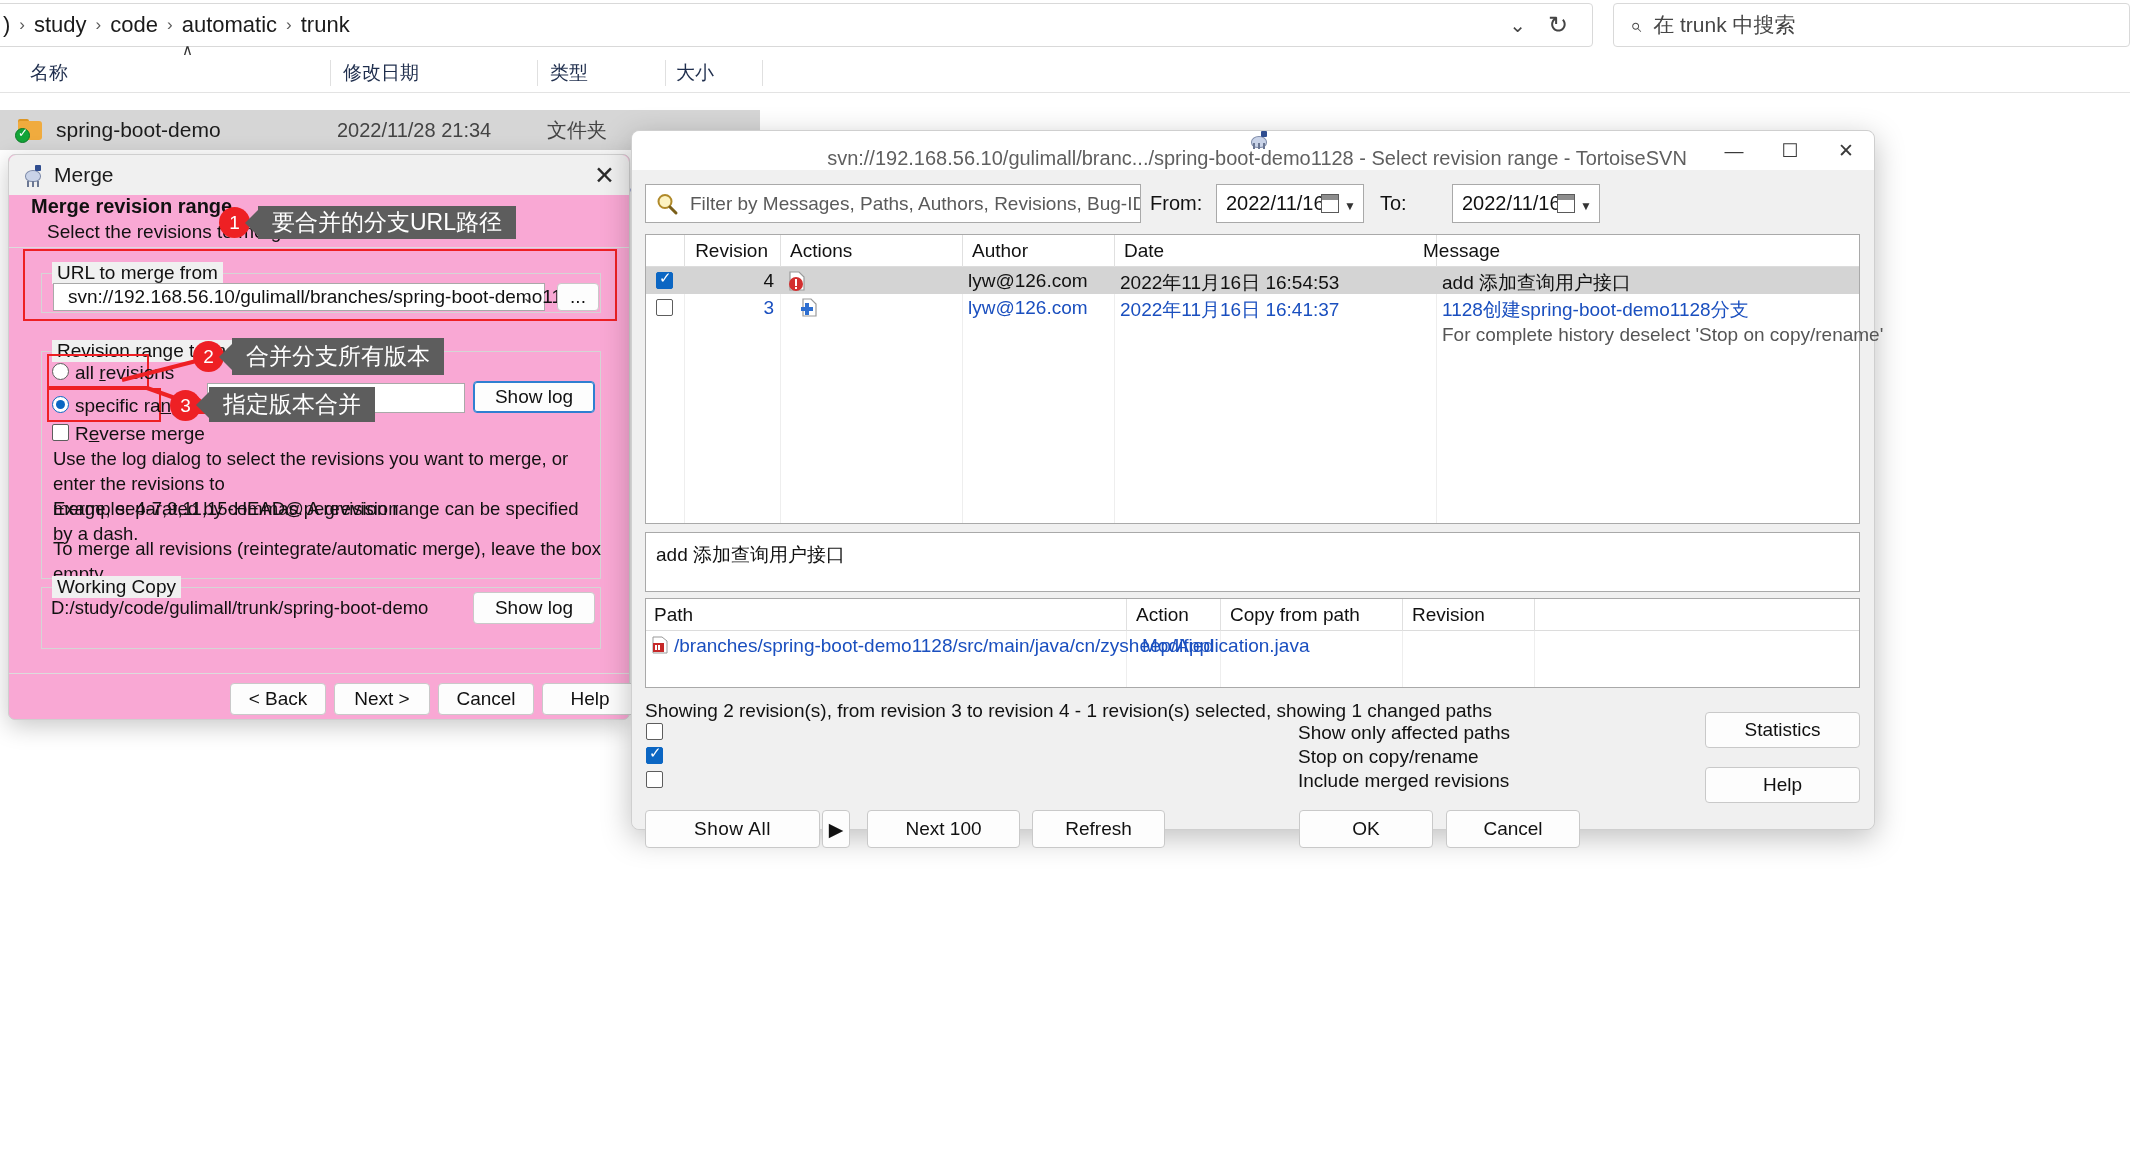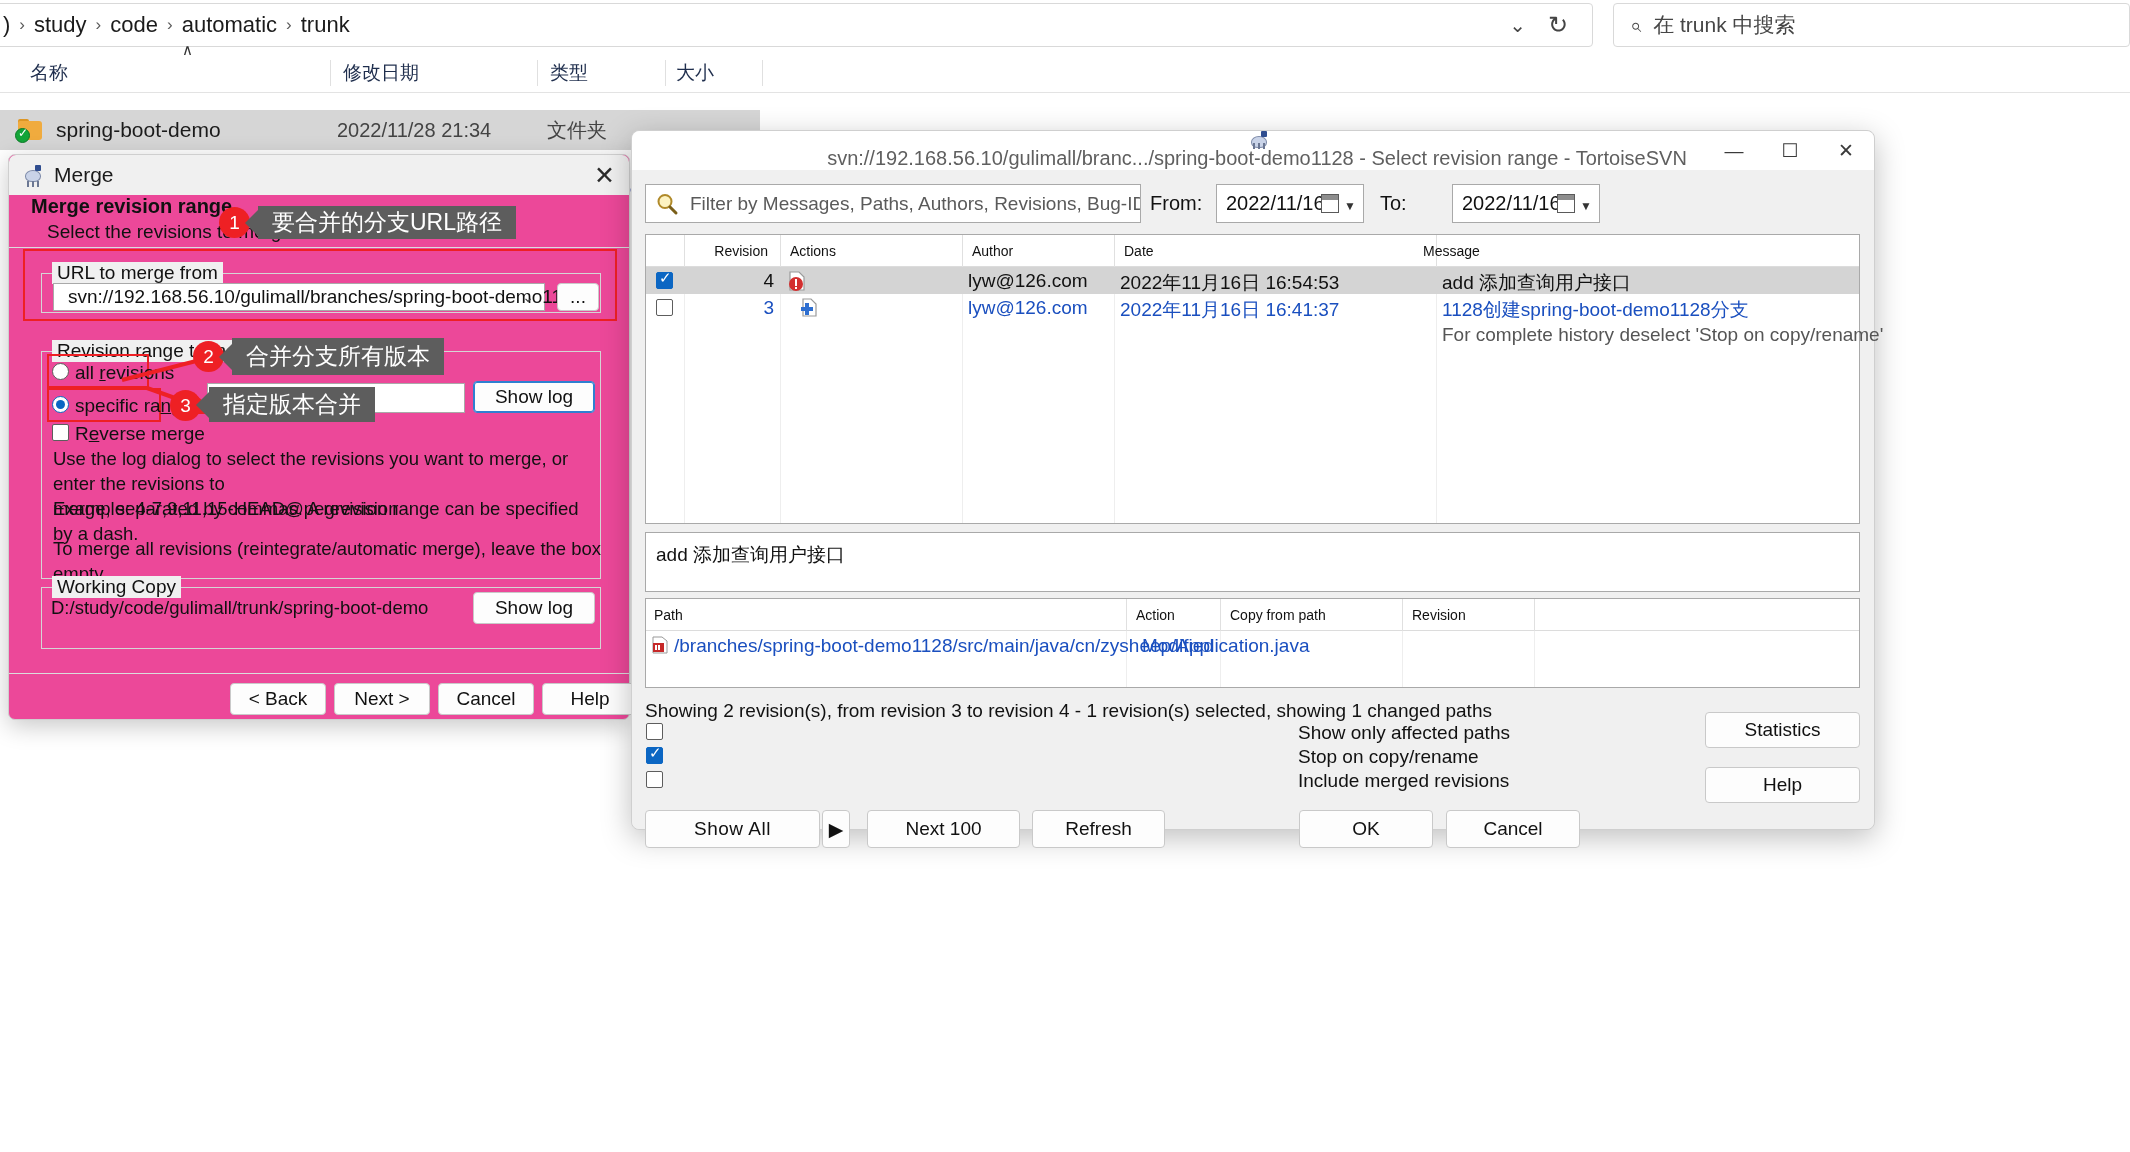--- a/index.html
+++ b/index.html
@@ -49,21 +49,21 @@
   .folder-t { position:absolute; left:0; top:0px; width:11px; height:4px; background:#dd9624; border-radius:2px 2px 0 0; }
   .svn-badge { position:absolute; left:-3px; top:9px; width:15px; height:15px; border-radius:50%; background:#13a538; border:1px solid #0c7a28; }
   .svn-badge:after { content:"✓"; position:absolute; left:2px; top:-3px; font-size:12px; color:#fff; }
   .file-name { margin-left:12px; font-size:21px; color:#1b1b1b; }
   .file-date { position:absolute; left:337px; font-size:20px; color:#444; }
   .file-type { position:absolute; left:547px; font-size:20px; color:#444; }
 
   
   #merge-dialog {
     position:absolute; left:8px; top:154px; width:622px; height:566px;
-    background:#ec4899; border:1px solid #cfcfcf; border-radius:7px;
+    background:#f9a8d4; border:1px solid #cfcfcf; border-radius:7px;
     box-shadow:0 6px 24px rgba(0,0,0,.22);
   }
   .mg-title { position:absolute; left:0; top:0; width:100%; height:40px; background:#f0f0f0; border-radius:7px 7px 0 0; display:flex; align-items:center; }
   .tsvn-ico { width:22px; height:20px; margin-left:14px; position:relative; }
   .tsvn-body { position:absolute; left:2px; top:5px; width:16px; height:12px; border-radius:50% 50% 45% 45%; background:#c9d3e8; border:1px solid #7d8aa8; }
   .tsvn-head { position:absolute; left:12px; top:0px; width:6px; height:6px; background:#2f4d8f; border-radius:1px; }
   .tsvn-leg { position:absolute; width:1.5px; height:6px; background:#6b7793; bottom:-2px; }
   .mg-title-text { margin-left:9px; font-size:21px; color:#1b1b1b; }
   .mg-close { position:absolute; right:14px; top:8px; font-size:25px; color:#2b2b2b; cursor:default; line-height:24px; }
 
@@ -132,21 +132,21 @@
 
   .lbl-from { position:absolute; left:518px; top:22px; font-size:20px; color:#111; }
   .date-box { position:absolute; top:14px; height:39px; background:#fff; border:1px solid #a9a9a9; display:flex; align-items:center; }
   .date-txt { margin-left:9px; font-size:20px; color:#111; }
   .cal-ico { position:absolute; right:24px; top:9px; width:18px; height:19px; border:1.5px solid #5a5a5a; background:#fff; }
   .cal-ico:before { content:""; position:absolute; left:0; top:0; right:0; height:5px; background:#8d8d8d; }
   .date-caret { position:absolute; right:7px; top:14px; font-size:12px; color:#333; }
 
   .listview { position:absolute; background:#fff; border:1px solid #a9a9a9; }
   .lv-head { position:absolute; left:0; top:0; right:0; height:32px; background:#fff; border-bottom:1px solid #dcdcdc; }
-  .lv-hcell { position:absolute; top:0; height:32px; display:flex; align-items:center; font-size:14px; color:#111; padding-left:8px; }
+  .lv-hcell { position:absolute; top:0; height:32px; display:flex; align-items:center; font-size:19px; color:#111; padding-left:8px; }
   .lv-hsep { position:absolute; top:0; height:32px; width:1px; background:#e0e0e0; }
   .lv-row { position:absolute; left:0; right:0; height:27px; }
   .lv-row.sel { background:#d4d4d4; }
   .lv-cell { position:absolute; font-size:19px; white-space:nowrap; }
   .lv-vsep { position:absolute; width:1px; background:#eeeeee; }
 
   .msgbox { position:absolute; background:#fff; border:1px solid #a9a9a9; }
   .msgbox-text { position:absolute; left:10px; top:9px; font-size:19px; color:#111; }
 
   .status-line { position:absolute; font-size:19px; color:#111; }

